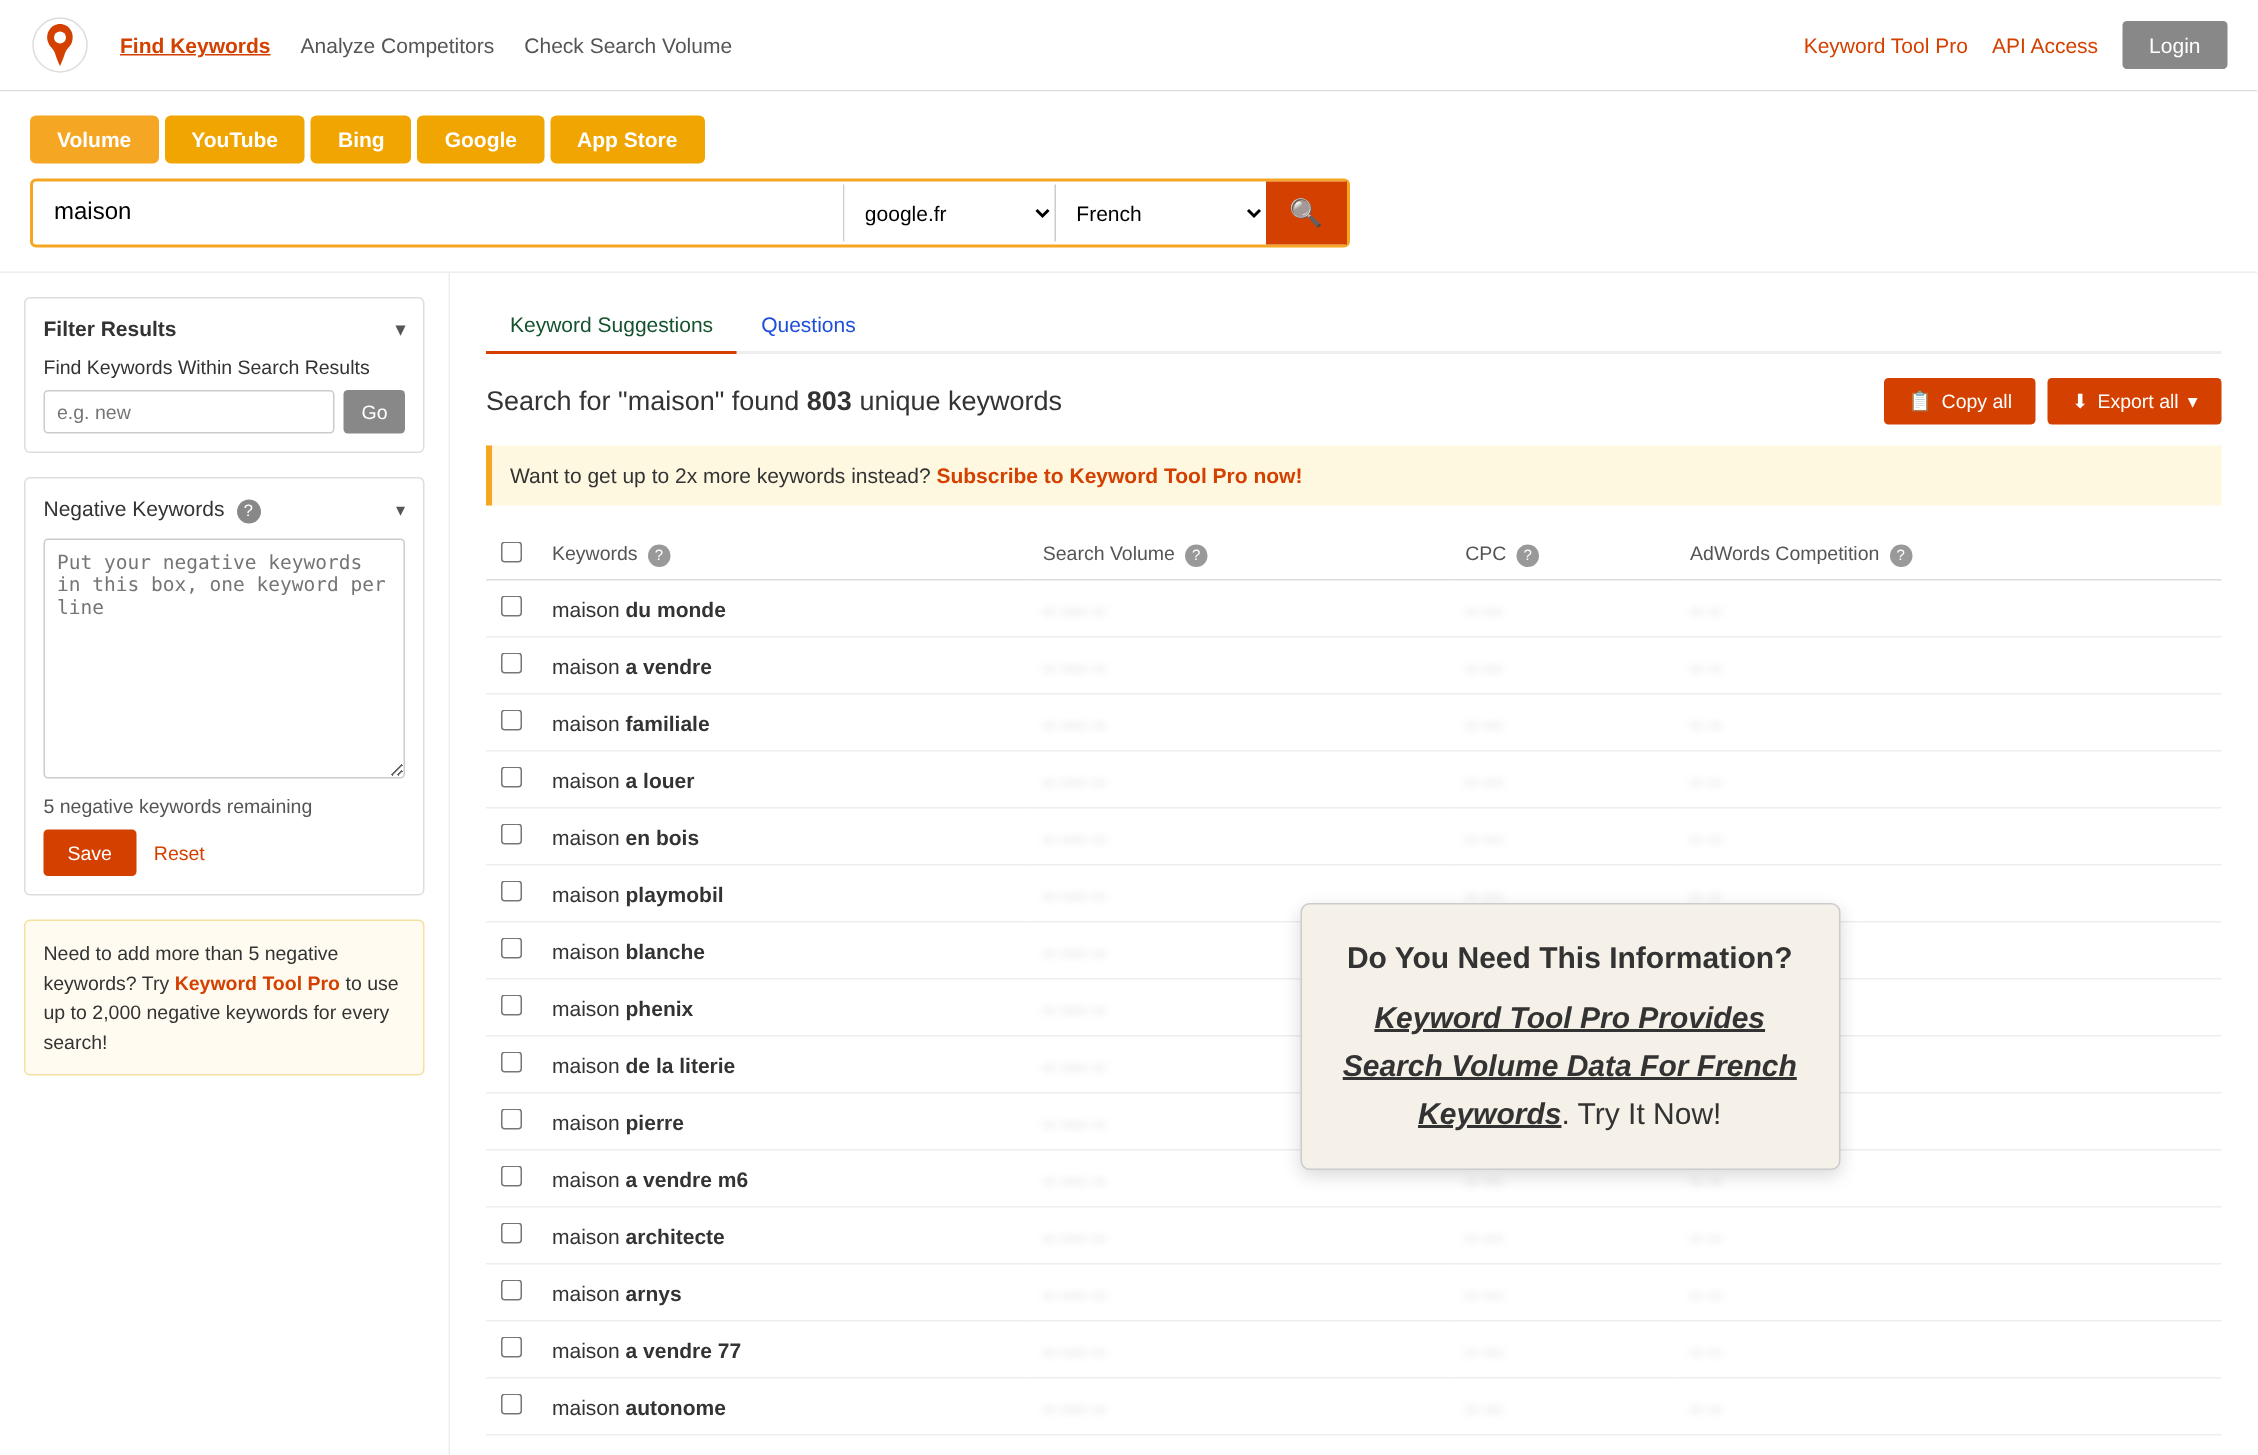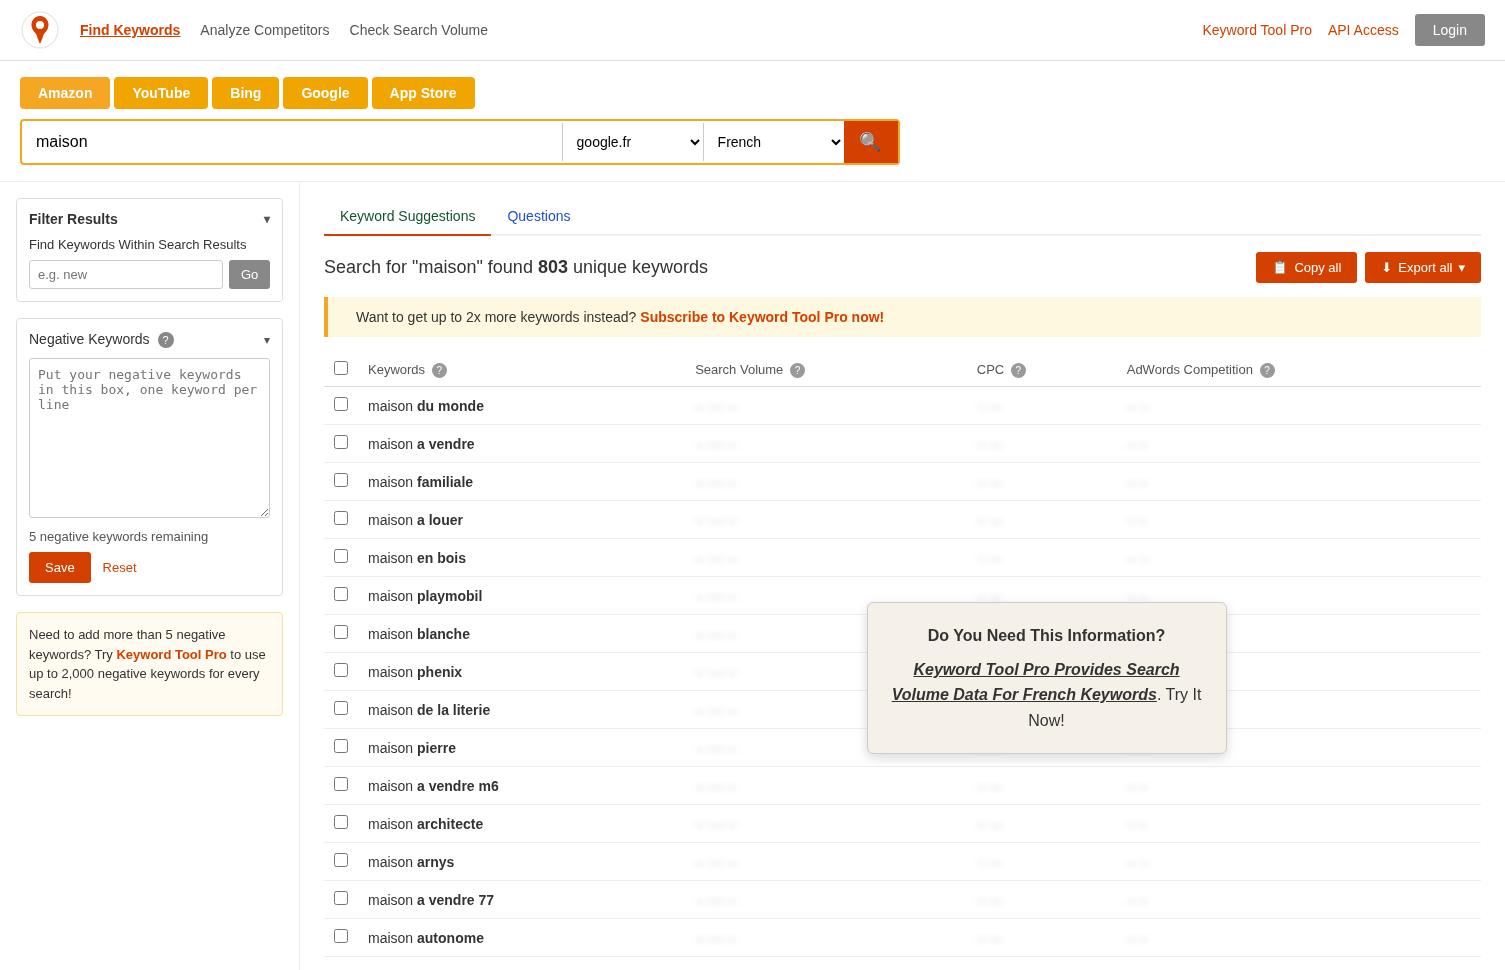--- a/index.html
+++ b/index.html
@@ -63,34 +63,34 @@
     .results-tab.active { color: #14532d; border-bottom-color: #d44000; }
     .results-tab.inactive { color: #1d4ed8; }
 
     .results-header { display: flex; justify-content: space-between; align-items: center; margin-bottom: 14px; }
     .results-count { font-size: 18px; color: #333; }
     .results-count strong { font-weight: 900; }
     .results-actions { display: flex; gap: 8px; }
     .copy-all-btn { background: #d44000; color: #fff; border: none; padding: 8px 16px; border-radius: 3px; cursor: pointer; font-size: 13px; display: flex; align-items: center; gap: 6px; }
     .export-btn { background: #d44000; color: #fff; border: none; padding: 8px 16px; border-radius: 3px; cursor: pointer; font-size: 13px; display: flex; align-items: center; gap: 6px; }
 
-    .promo-banner { background: #fff8e1; border-left: 4px solid #f5a623; padding: 12px 28px; margin-bottom: 16px; font-size: 14px; }
+    .promo-banner { background: #fff8e1; border-left: 4px solid #f5a623; padding: 12px 12px; margin-bottom: 16px; font-size: 14px; }
     .promo-link { color: #d44000; font-weight: bold; cursor: pointer; }
 
     
     .keywords-table { width: 100%; border-collapse: collapse; }
     .keywords-table th { text-align: left; padding: 8px 10px; font-size: 13px; color: #555; border-bottom: 1px solid #ddd; font-weight: normal; }
     .keywords-table td { padding: 10px 10px; font-size: 14px; border-bottom: 1px solid #eee; }
     .keyword-cell { color: #333; }
     .blurred { color: transparent; text-shadow: 0 0 6px #aaa; user-select: none; font-size: 13px; }
     .checkbox-col { width: 30px; }
     .checkbox { width: 14px; height: 14px; cursor: pointer; }
 
     
-    .tooltip-popup { position: absolute; top: 420px; left: 50%; transform: translateX(-10%); background: #f5f0e8; border: 1px solid #ccc; border-radius: 6px; padding: 20px 24px; width: 360px; text-align: center; font-size: 16px; line-height: 1.6; z-index: 10; box-shadow: 0 4px 12px rgba(0,0,0,0.15); }
+    .tooltip-popup { position: absolute; top: 420px; left: 50%; transform: translateX(-10%); background: #f5f0e8; border: 1px solid #ccc; border-radius: 6px; padding: 20px 24px; width: 360px; text-align: center; font-size: 20px; line-height: 1.6; z-index: 10; box-shadow: 0 4px 12px rgba(0,0,0,0.15); }
     .tooltip-popup a { color: #333; font-weight: bold; text-decoration: underline; cursor: pointer; font-style: italic; }
 
     .help-badge { display: inline-block; background: #999; color: #fff; border-radius: 50%; width: 15px; height: 15px; text-align: center; font-size: 10px; line-height: 15px; margin-left: 3px; cursor: pointer; }
   </style>
 </head>
 <body>
 
 <div class="header">
   <div class="header-left">
 
@@ -107,21 +107,21 @@
   </div>
   <div class="header-right">
     <a class="header-right-link">Keyword Tool Pro</a>
     <a class="header-right-link">API Access</a>
     <button class="login-btn">Login</button>
   </div>
 </div>
 
 <div class="search-area">
   <div class="platform-tabs">
-    <button class="platform-tab active">Amazon</button>
+    <button class="platform-tab active">Volume</button>
     <button class="platform-tab youtube">YouTube</button>
     <button class="platform-tab bing">Bing</button>
     <button class="platform-tab amazon">Google</button>
     <button class="platform-tab appstore">App Store</button>
   </div>
   <div class="search-row">
     <input class="search-input" type="text" value="maison" style="">
     <div class="search-divider"></div>
     <select class="search-select">
       <option>google.fr</option>

